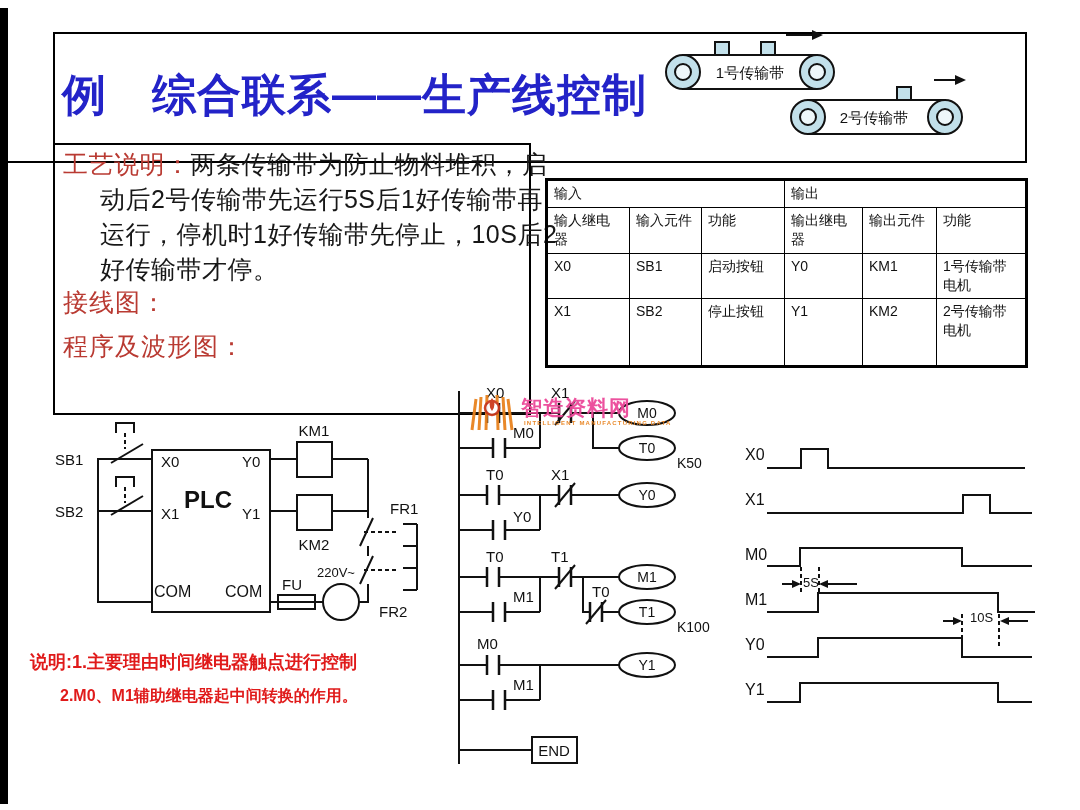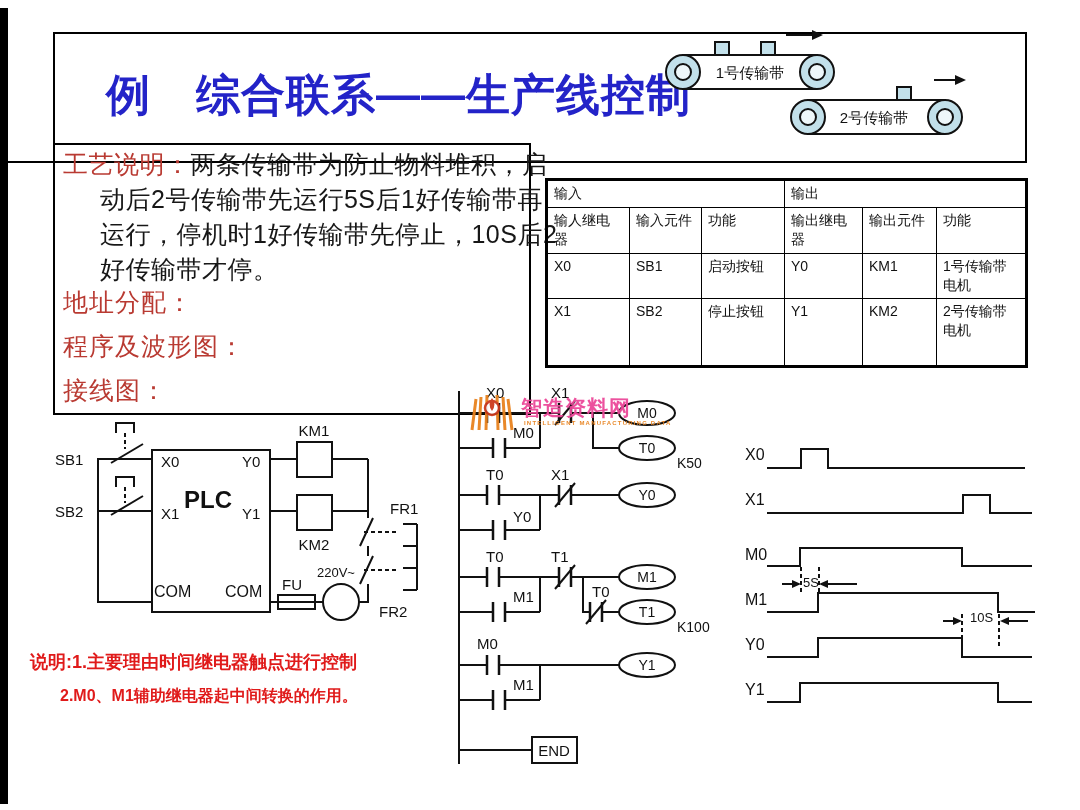--- a/index.html
+++ b/index.html
@@ -2,21 +2,21 @@
 <html><head>
 <meta charset="utf-8">
 <style>
   html,body{margin:0;padding:0;}
   body{width:1080px;height:810px;position:relative;background:#fff;overflow:hidden;
        font-family:"Liberation Sans","DejaVu Sans",sans-serif;}
   .abs{position:absolute;}
   #edge-left{left:0;top:8px;width:8px;height:796px;background:#000;}
   #title-box{left:53px;top:32px;width:974px;height:131px;border:2px solid #000;box-sizing:border-box;}
   #divider-ext{left:8px;top:161px;width:46px;height:2px;background:#000;}
-  #slide-title{left:62px;top:66px;font-size:44px;font-weight:700;color:#2323c8;letter-spacing:1px;white-space:nowrap;margin-left:44px;}
+  #slide-title{left:62px;top:66px;font-size:44px;font-weight:700;color:#2323c8;letter-spacing:1px;white-space:nowrap;}
   #process-box{left:53px;top:143px;width:478px;height:272px;border:2px solid #000;box-sizing:border-box;}
   #process-para{left:63px;top:147px;width:462px;font-size:25px;line-height:35px;color:#171717;
                 padding-left:37px;text-indent:-37px;letter-spacing:0.5px;}
   .red{color:#b93a32;text-align:center;}
   #process-items{left:63px;top:280px;font-size:25px;line-height:44px;color:#b93a32;letter-spacing:1px;}
   table.io-table{position:absolute;left:545px;top:178px;width:480px;border-collapse:collapse;
        table-layout:fixed;font-size:14px;color:#111;border:3px solid #000;}
   table.io-table td{border:1px solid #000;padding:3px 6px;vertical-align:top;line-height:1.35;}
   tr.tr-group{height:28px;} tr.tr-head{height:46px;} tr.tr-r0{height:44px;} tr.tr-r1{height:68px;}
   #note-1{left:30px;top:650px;font-size:18px;font-weight:700;color:#e01a1a;}
@@ -30,23 +30,22 @@
 <body>
 
 <div class="abs" id="edge-left"></div>
 <div class="abs" id="title-box"></div>
 <div class="abs" id="divider-ext"></div>
 <div class="abs" id="slide-title">例　综合联系——生产线控制</div>
 
 <div class="abs" id="process-box"></div>
 <div class="abs" id="process-para"><span class="red">工艺说明：</span><span>两条传输带为防止物料堆积，启动后2号传输带先运行5S后1好传输带再运行，停机时1好传输带先停止，10S后2好传输带才停。</span></div>
 <div class="abs" id="process-items">
-  <div>地址分配：</div>
+  <div>接线图：</div>
   <div>程序及波形图：</div>
-  <div>接线图：</div>
 </div>
 
 <table class="io-table">
   <colgroup>
       <col style="width:83px">
       <col style="width:72px">
       <col style="width:83px">
       <col style="width:78px">
       <col style="width:74px">
       <col style="width:90px">

